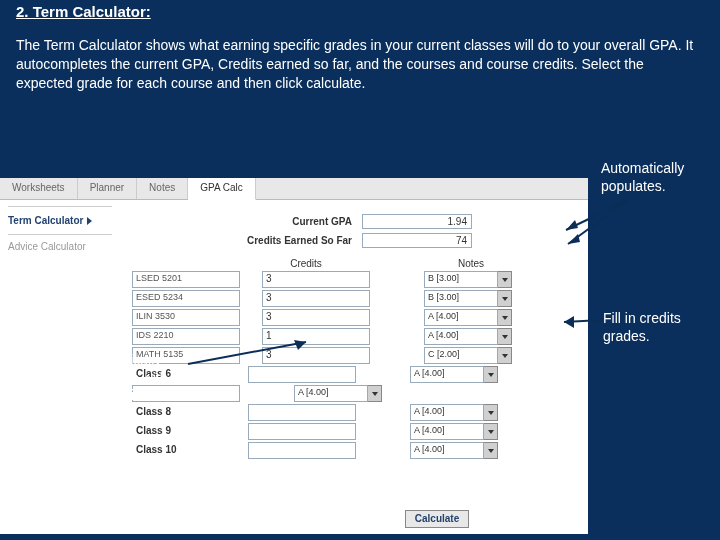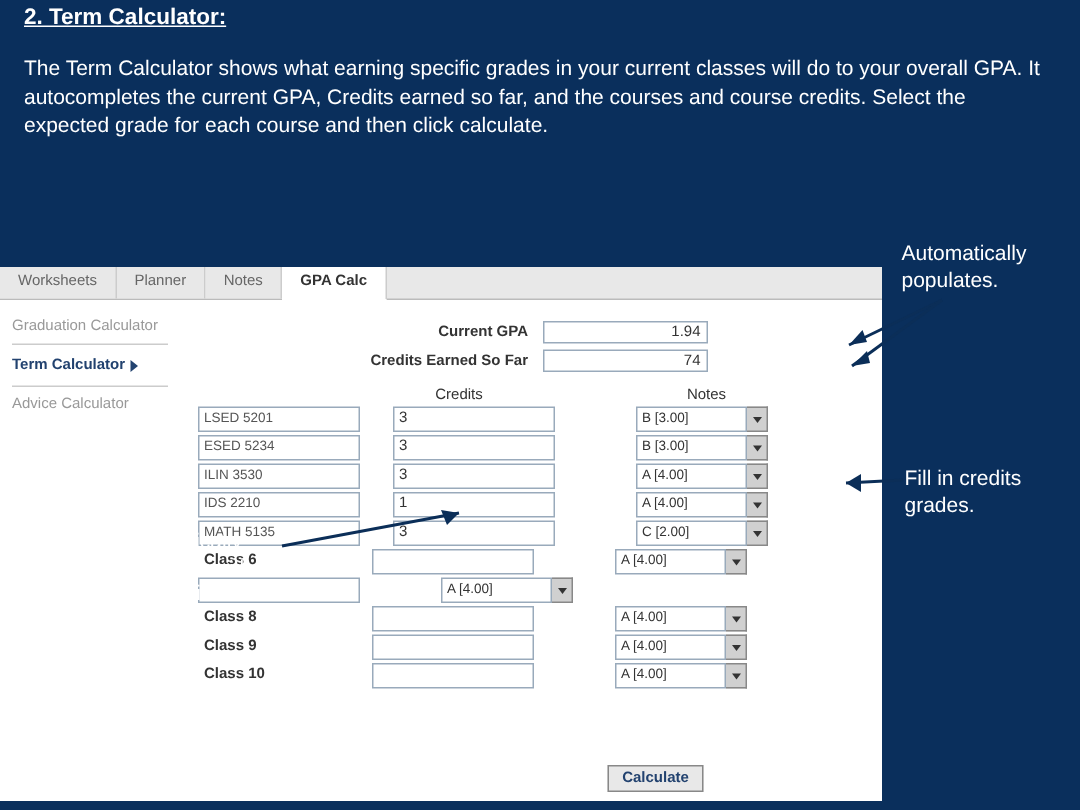--- a/index.html
+++ b/index.html
@@ -2,21 +2,21 @@
 <html><head>
 <meta charset="utf-8">
 <style>
   * { box-sizing: border-box; margin: 0; padding: 0; }
   body { width: 720px; height: 540px; background: #0a2f5c; font-family: Verdana, Arial, sans-serif; position: relative; overflow: hidden; }
   .heading { color: #fff; font-size: 15px; font-weight: bold; padding: 3px 16px 2px; text-decoration: underline; }
   .desc { color: #fff; font-size: 14px; padding: 14px 16px 6px; line-height: 1.35; }
   .app { position: absolute; left: 0; top: 178px; width: 588px; height: 356px; background: #fff; font-size: 10px; color: #333; }
   .tabs { display: flex; height: 22px; background: #e8e8e8; border-bottom: 1px solid #bbb; }
   .tab { padding: 4px 12px 0; font-size: 10px; color: #666; border-right: 1px solid #ccc; background: #e8e8e8; cursor: pointer; }
-  .tab.active { background: #fff; font-weight: bold; color: #333; border-bottom: 1px solid #fff; margin-bottom: -1px; }
+  .tab.active { background: #fff; font-weight: normal; color: #333; border-bottom: 1px solid #fff; margin-bottom: -1px; }
   .app-body { display: flex; }
   .sidebar { width: 112px; padding: 6px 0 0 8px; }
   .side-item { font-size: 10px; color: #999; padding: 6px 0; }
   .side-item.active { color: #22426f; font-weight: bold; display: flex; align-items: center; border-bottom: 1px solid #ccc; padding-bottom: 8px; border-top: 1px solid #ccc; padding-top: 8px; }
   .chev { margin-left: 4px; width: 0; height: 0; border-top: 4px solid transparent; border-bottom: 4px solid transparent; border-left: 5px solid #22426f; }
   .main { flex: 1; padding: 14px 10px 0 20px; }
   .row { display: flex; align-items: center; margin-bottom: 4px; }
   .lbl { width: 230px; text-align: right; font-size: 10px; font-weight: bold; color: #333; padding-right: 10px; }
   .valbox { width: 110px; border: 1px solid #9ab; background: #fff; font-size: 10px; padding: 1px 4px; text-align: right; }
   .hdrrow { display: flex; font-size: 10px; font-weight: normal; color: #333; margin: 10px 0 2px; }
@@ -44,21 +44,20 @@
 
 <div class="app">
   <div class="tabs">
     <div class="tab">Worksheets</div>
     <div class="tab">Planner</div>
     <div class="tab">Notes</div>
     <div class="tab active">GPA Calc</div>
   </div>
   <div class="app-body">
     <div class="sidebar">
-      <div class="side-item">Graduation Calculator</div>
       <div class="side-item active">
         <span>Term Calculator</span>
         <span class="chev"></span>
       </div>
       <div class="side-item">Advice Calculator</div>
     </div>
     <div class="main">
       <div class="row">
         <div class="lbl">Current GPA</div>
         <div class="valbox">1.94</div>

